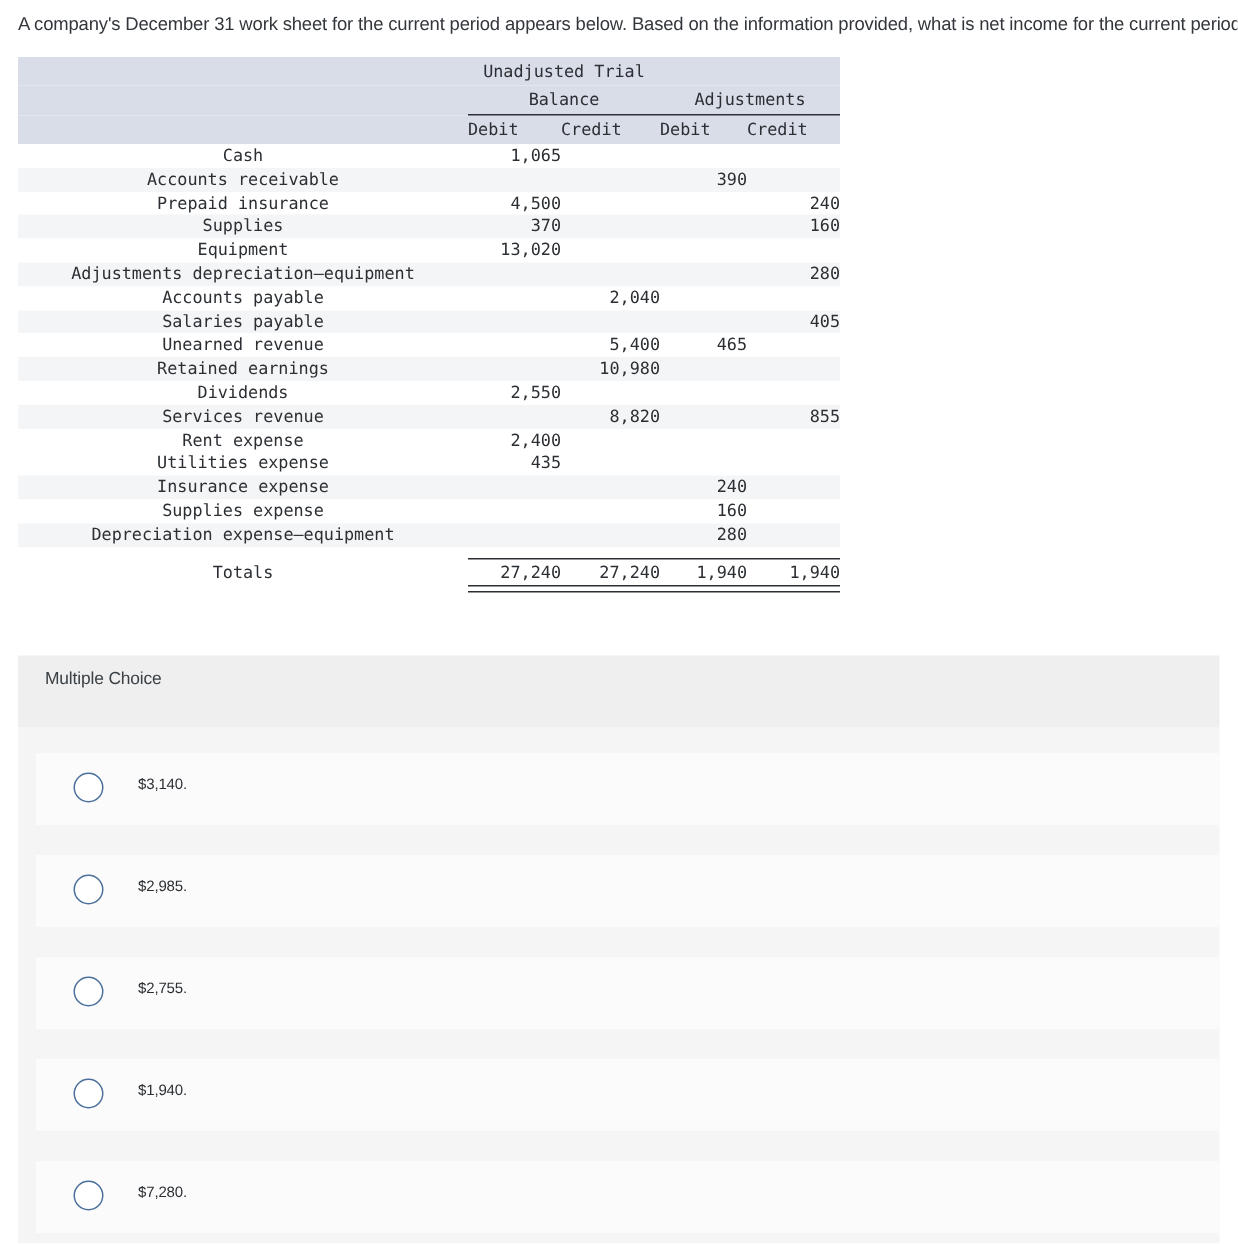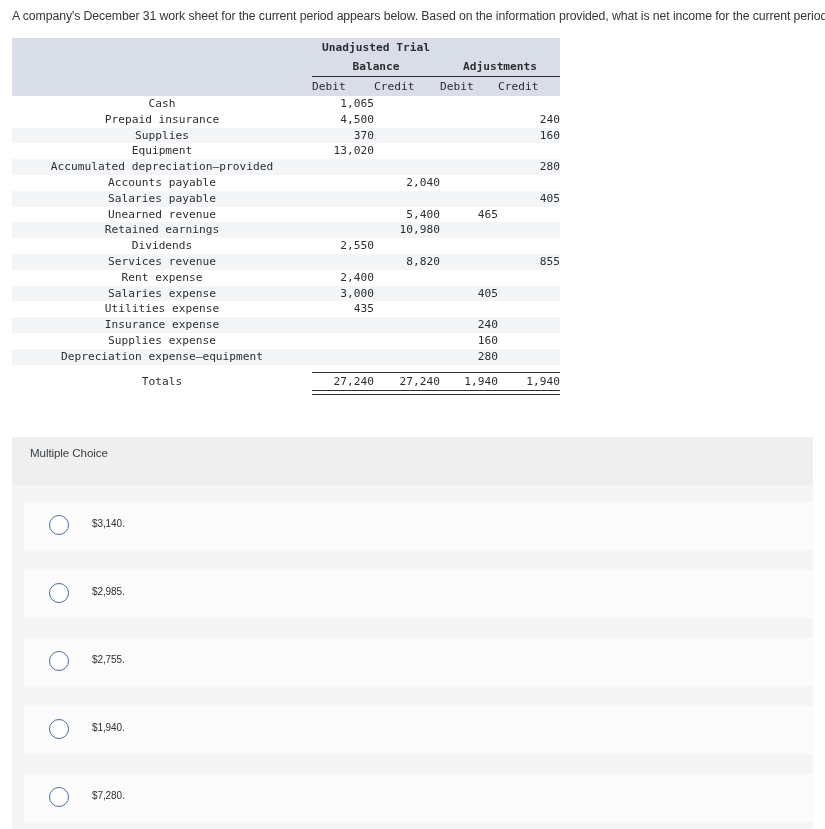--- a/index.html
+++ b/index.html
@@ -40,21 +40,21 @@
     font-size: 11.2px;
     color: #2b2f33;
   }
   .worksheet td, .worksheet th {
     padding: 0;
     font-weight: normal;
     vertical-align: bottom;
   }
 
   
-  .hdr-band td { background: #d9dde7; height: 19px; font-weight: bold; }
+  .hdr-band td { background: #d9dde7; height: 19px; }
   .hdr-band td.blank { background: #d9dde7; }
 
   .grp-title {
     text-align: center;
     font-size: 11.2px;
     color: #2b2f33;
     background: #d9dde7;
     line-height: 19px;
     white-space: nowrap;
   }
@@ -196,20 +196,27 @@
     </tr>
   </thead>
   <tbody id="worksheet-body">
       <tr class="wrow even">
         <td class="acct">Cash</td>
         <td class="num">1,065</td>
         <td class="num"></td>
         <td class="num"></td>
         <td class="num"></td>
       </tr>
+      <tr class="wrow odd">
+        <td class="acct">Accounts receivable</td>
+        <td class="num"></td>
+        <td class="num"></td>
+        <td class="num">390</td>
+        <td class="num"></td>
+      </tr>
       <tr class="wrow even">
         <td class="acct">Prepaid insurance</td>
         <td class="num">4,500</td>
         <td class="num"></td>
         <td class="num"></td>
         <td class="num">240</td>
       </tr>
       <tr class="wrow odd">
         <td class="acct">Supplies</td>
         <td class="num">370</td>
@@ -218,21 +225,21 @@
         <td class="num">160</td>
       </tr>
       <tr class="wrow even">
         <td class="acct">Equipment</td>
         <td class="num">13,020</td>
         <td class="num"></td>
         <td class="num"></td>
         <td class="num"></td>
       </tr>
       <tr class="wrow odd">
-        <td class="acct">Accumulated depreciation—provided</td>
+        <td class="acct">Adjustments depreciation—equipment</td>
         <td class="num"></td>
         <td class="num"></td>
         <td class="num"></td>
         <td class="num">280</td>
       </tr>
       <tr class="wrow even">
         <td class="acct">Accounts payable</td>
         <td class="num"></td>
         <td class="num">2,040</td>
         <td class="num"></td>
@@ -271,27 +278,20 @@
         <td class="num"></td>
         <td class="num">8,820</td>
         <td class="num"></td>
         <td class="num">855</td>
       </tr>
       <tr class="wrow even">
         <td class="acct">Rent expense</td>
         <td class="num">2,400</td>
         <td class="num"></td>
         <td class="num"></td>
-        <td class="num"></td>
-      </tr>
-      <tr class="wrow odd">
-        <td class="acct">Salaries expense</td>
-        <td class="num">3,000</td>
-        <td class="num"></td>
-        <td class="num">405</td>
         <td class="num"></td>
       </tr>
       <tr class="wrow even">
         <td class="acct">Utilities expense</td>
         <td class="num">435</td>
         <td class="num"></td>
         <td class="num"></td>
         <td class="num"></td>
       </tr>
       <tr class="wrow odd">

